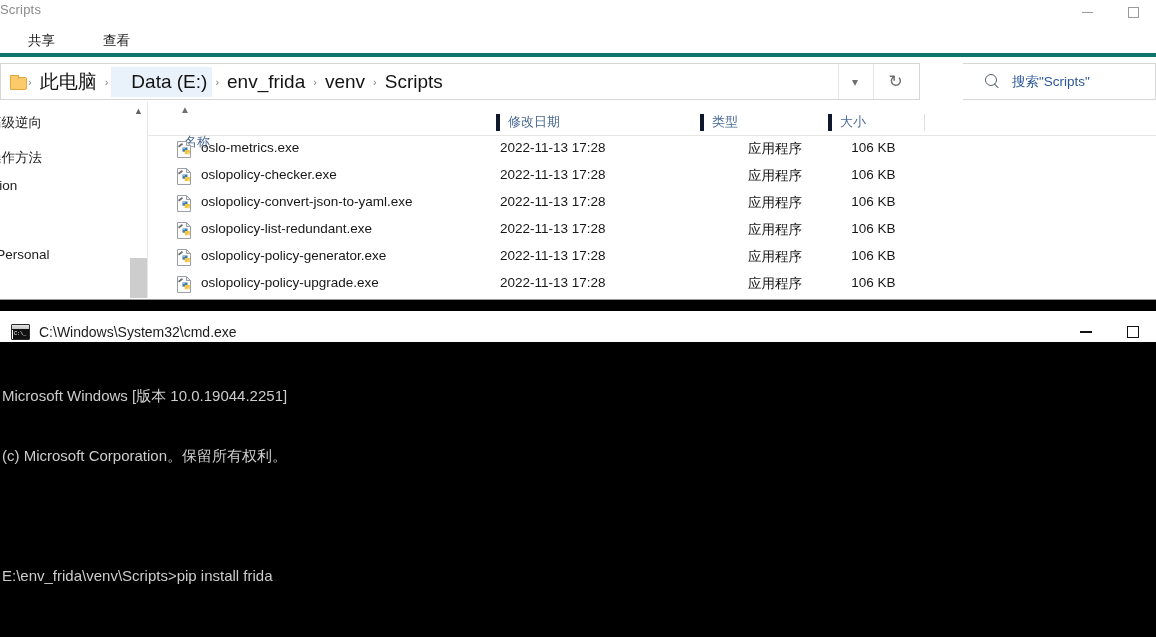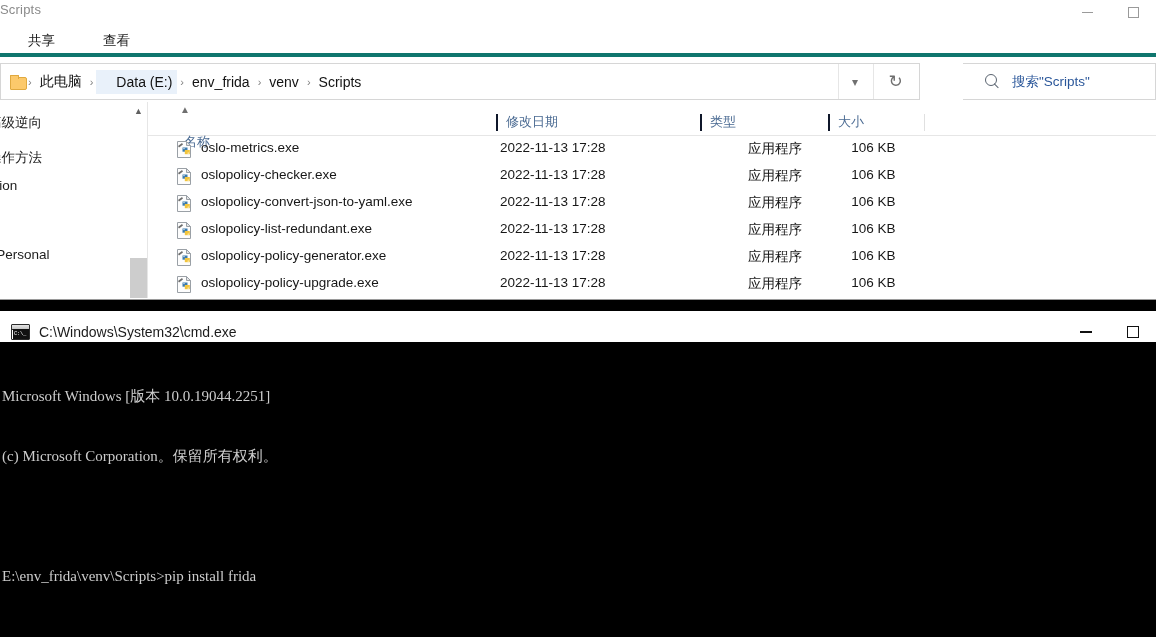--- a/index.html
+++ b/index.html
@@ -56,21 +56,21 @@
   }
   .folder-ico:before{
     content:""; position:absolute; left:0; top:2px; width:15px; height:11px;
     background:#fcc96b; border:1px solid #e0a93f; border-radius:1px 2px 2px 1px;
   }
   .folder-ico:after{
     content:""; position:absolute; left:0; top:0px; width:7px; height:3px;
     background:#fcc96b; border:1px solid #e0a93f; border-bottom:none; border-radius:1px 1px 0 0;
   }
   .crumb {
-    font-size:14px; color:#131313; padding:4px 5px; white-space:nowrap;
+    font-size:19px; color:#131313; padding:4px 5px; white-space:nowrap;
   }
   .crumb.hl { background:#e9f1fa;padding-left:20px; }
   .crumb-sep {
     font-size:11px; color:#808080; padding:0 3px; user-select:none;
   }
   .addr-chevron {
     position:absolute; right:48px; top:0; width:33px; height:35px;
     display:flex; align-items:center; justify-content:center;
     font-size:12px; color:#707070; border-left:1px solid #e6e6e6;
   }
@@ -123,21 +123,21 @@
     position:absolute; left:147px; top:102px; width:1px; height:196px; background:#e6e6e6;
   }
 
   
   .col-head {
     position:absolute; left:148px; top:108px; width:1008px; height:28px;
     border-bottom:1px solid #e6e6e6;
   }
   .col-h {
     position:absolute; top:6px; font-size:13px; color:#4a6a92;
-    padding-left:8px; border-left:2px solid #0f172a; height:17px; line-height:15px;
+    padding-left:8px; border-left:4px solid #0f172a; height:17px; line-height:15px;
   }
   .col-h.c-name { left:28px; border-left:none;margin-top:20px; }
   .col-h.c-date { left:348px; }
   .col-h.c-type { left:552px; }
   .col-h.c-size { left:680px; }
   .col-h-end { position:absolute; left:776px; top:6px; width:1px; height:17px; background:#e0e0e0; }
   .sort-caret {
     position:absolute; left:180px; top:104px; font-size:10px; color:#6f6f6f;
   }
 
@@ -180,21 +180,21 @@
   }
   .cmd-title-txt { margin-left:9px; font-size:14px; color:#1b1b1b; }
   .cmd-cap { position:absolute; right:0; top:0; height:42px; display:flex; }
   .cmd-cap-btn { width:47px; height:42px; display:flex; align-items:center; justify-content:center; }
   .cmd-min-glyph { width:12px; height:1.6px; background:#111; display:block; }
   .cmd-max-glyph { width:12px; height:12px; border:1.6px solid #111; display:block; }
 
   .cmd-body {
     position:absolute; left:0; top:42px; width:1156px; height:296px;
     background:#000; padding:4px 0 16px 2px;
-    font-family:Liberation Serif, serif;
+    font-family:Liberation Sans, sans-serif;
     font-size:15px; line-height:20px; color:#cccccc;
     white-space:pre;
   }
   .cmd-line { height:20px; }
 </style>
 </head>
 <body>
 
 <div id="root">
 

